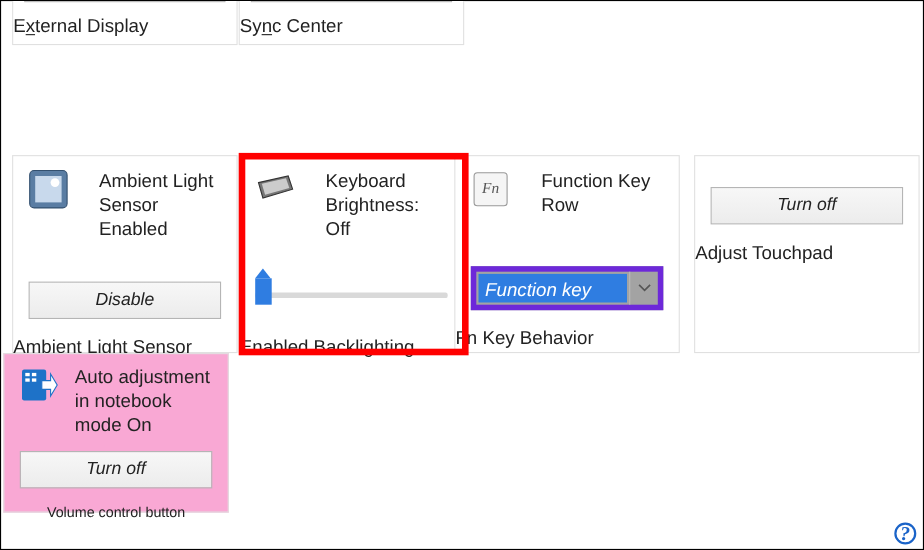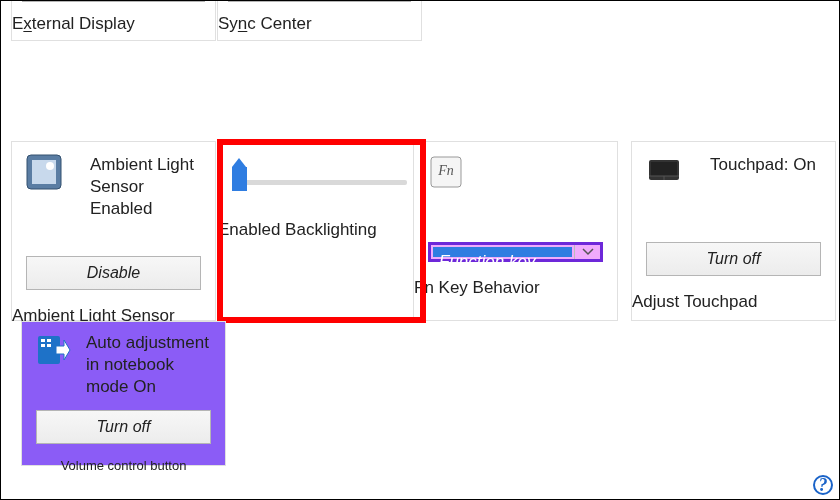--- a/index.html
+++ b/index.html
@@ -38,21 +38,21 @@
   .mid3 { left:412px; }
   .mid4 { left:630px; }
 
   .highlight-frame {
     position:absolute; left:216px; top:138px; width:209px; height:184px;
     border:6px solid #f00; pointer-events:none;
   }
 
   
   .combo {
-    width:100%; height:20px; border:3px solid #6d28d9; position:relative; background:#f0abfc;
+    width:100%; height:40px; border:5px solid #6d28d9; position:relative; background:#a3a3a3;
   }
   .combo .sel {
     position:absolute; left:2px; top:2px; right:28px; bottom:2px;
     background:#2f7de1; color:#fff; padding:4px 6px; font-size:17px; line-height:22px;
   }
   .combo .arrow {
     position:absolute; right:0; top:0; width:26px; height:100%; border-left:1px solid #bbb;
     display:flex; align-items:center; justify-content:center;
   }
 
@@ -64,21 +64,21 @@
   }
   .slider-thumb:before {
     content:""; position:absolute; left:0; top:-9px; width:0; height:0;
     border-left:7.5px solid transparent; border-right:7.5px solid transparent; border-bottom:9px solid #2f7de1;
   }
 
   .btn-slot { padding:0 14px; margin-top:28px;font-style:italic; }
   .mid .label { padding-top:16px; }
 
   
-  .bot { left:20px; top:320px; height:145px; width:205px; border:1px solid #e0e0e0; background:#8b5cf6; position:absolute; }
+  .bot { left:2px; top:320px; height:145px; width:205px; border:1px solid #e0e0e0; background:#f9a8d4; position:absolute; }
   .bot .iconwrap { display:flex; gap:14px; padding:10px 14px 4px 14px; align-items:flex-start; }
   .bot .btn-slot { padding:0 14px; margin-top:8px; }
   .bot .label { text-align:center; padding:14px 0; font-size:13px;}
 
   .underline { text-decoration: underline; text-underline-offset:2px;}
 
   .help-icon {
     position:absolute; right:6px; bottom:4px; width:20px; height:20px;
     color:#1a63c8; font-weight:bold; font-style:italic; font-size:18px;
     border:2px solid #1a63c8; border-radius:50%; text-align:center; line-height:17px;
@@ -119,61 +119,60 @@
       </div>
       <div class="icon-title">Ambient Light Sensor Enabled</div>
     </div>
     <div class="btn-slot">
       <div class="win-btn">Disable</div>
     </div>
     <div class="label">Ambient Light Sensor</div>
   </div>
 
   <div class="tile mid mid2">
+    <div class="iconwrap">
+      <div class="icon-box">
+        <svg viewBox="0 0 36 36">
+            <polygon points="3,12 30,6 34,18 7,26" fill="#777" stroke="#333"></polygon>
+            <polygon points="6,13 28,8 31,17 9,23" fill="#ccc"></polygon>
+          </svg>
+      </div>
+      <div class="icon-title">Keyboard Brightness: Off</div>
+    </div>
     <div class="slider-wrap">
       <div class="slider-track"></div>
       <div class="slider-thumb"></div>
     </div>
     <div class="label" style="padding-top:28px">Enabled Backlighting</div>
   </div>
 
   <div class="tile mid mid3">
     <div class="iconwrap">
       <div class="icon-box">
         <svg viewBox="0 0 36 36">
             <rect x="3" y="3" width="30" height="30" rx="3" fill="#f5f5f5" stroke="#999"></rect>
             <text x="18" y="21" font-size="14" font-style="italic" text-anchor="middle" fill="#555" font-family="serif">Fn</text>
           </svg>
       </div>
+      <div class="icon-title">Function Key Row</div>
     </div>
     <div class="btn-slot">
       <div class="combo">
         <div class="sel">Function key</div>
         <div class="arrow">
           <svg width="12" height="8" viewBox="0 0 12 8">
               <polyline points="1,1 6,6 11,1" fill="none" stroke="#555" stroke-width="1.5"></polyline>
             </svg>
         </div>
       </div>
     </div>
     <div class="label">Fn Key Behavior</div>
   </div>
 
   <div class="tile mid mid4">
-    <div class="iconwrap">
-      <div class="icon-box">
-        <svg viewBox="0 0 36 36">
-            <rect x="3" y="6" width="30" height="20" rx="2" fill="#333"></rect>
-            <rect x="5" y="8" width="26" height="14" fill="#222"></rect>
-            <line x1="3" y1="22" x2="33" y2="22" stroke="#555"></line>
-            <line x1="18" y1="22" x2="18" y2="26" stroke="#555"></line>
-          </svg>
-      </div>
-      <div class="icon-title">Touchpad: On</div>
-    </div>
     <div class="btn-slot">
       <div class="win-btn">Turn off</div>
     </div>
     <div class="label">Adjust Touchpad</div>
   </div>
 
   <div class="highlight-frame"></div>
 
   <div class="bot">
     <div class="iconwrap">

